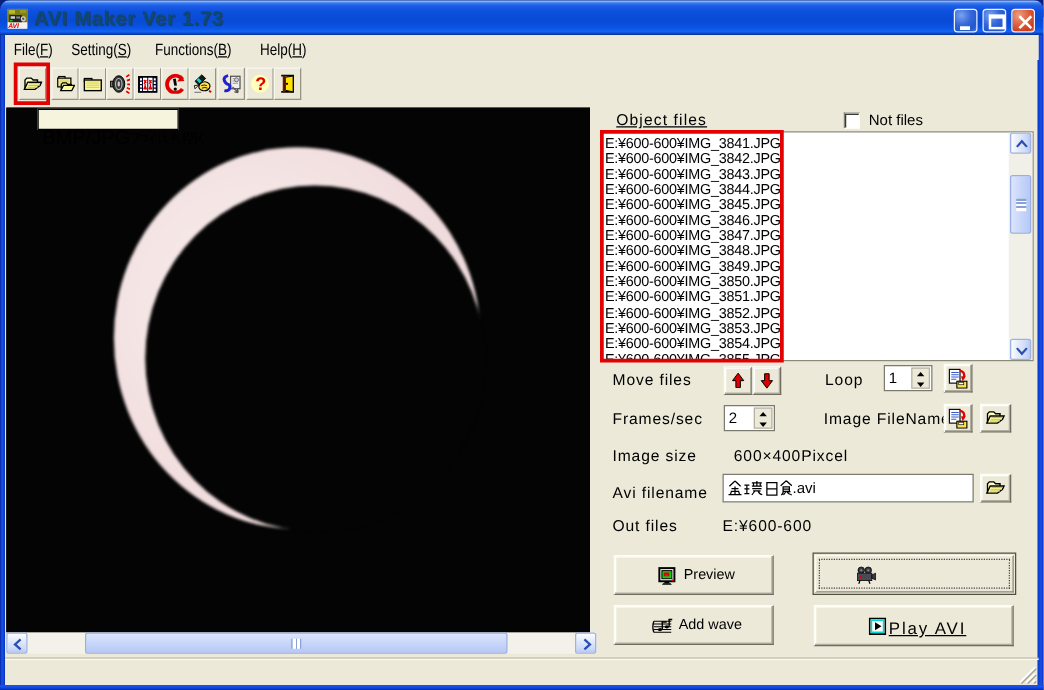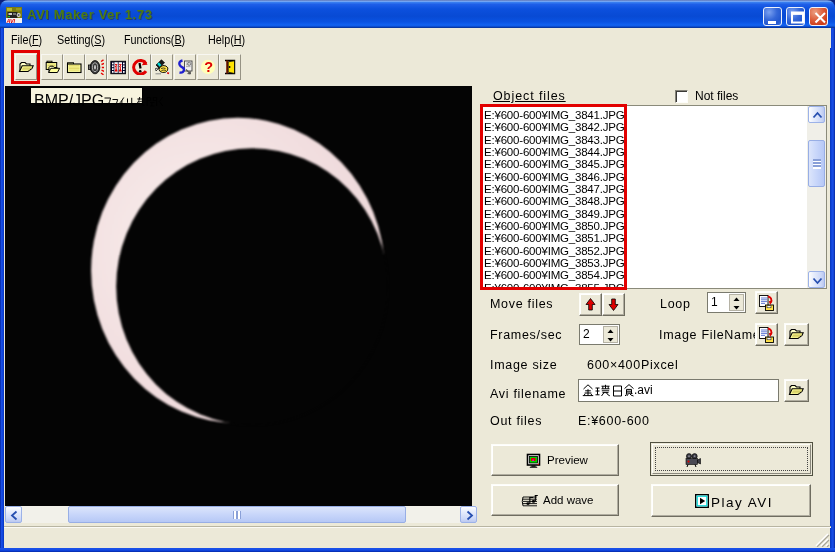--- a/index.html
+++ b/index.html
@@ -1,33 +1,33 @@
 <!DOCTYPE html>
 <html><head><meta charset="utf-8"><style>
 * { margin:0; padding:0; box-sizing:border-box; }
 html,body { width:835px; height:552px; overflow:hidden; font-family:"Liberation Sans",sans-serif; }
 body { position:relative; background:#ece9d8; }
 .abs { position:absolute; }
 #titlebarback { left:0; top:0; width:835px; height:14px; background:#0a2080; }
 #titlebar { left:0; top:0; width:835px; height:28px; border-radius:8px 8px 0 0;
   background:linear-gradient(to bottom,#0d2c8c 0%,#a5c4f5 3%,#3a80f0 8%,#1e5ee8 16%,#0c50dd 32%,#084ad4 58%,#0a52e2 78%,#1263f2 90%,#0a47c8 96%,#062c86 100%);}
-#titletext { left:27px; top:7px; color:#4d7c0f; font-weight:bold; font-size:13px; letter-spacing:0.6px; text-shadow:1px 1px 0 #1c3a80;text-align:right; }
+#titletext { left:27px; top:7px; color:#0c4a6e; font-weight:bold; font-size:16px; letter-spacing:0.6px; text-shadow:1px 1px 0 #1c3a80;text-align:right; }
 .borderL { left:0; top:28px; width:4px; height:524px; background:linear-gradient(to right,#0527a0 0%,#1a50e8 40%,#0b3fd8 80%,#0533b0 100%); }
 .borderR { left:830px; top:28px; width:5px; height:524px; background:linear-gradient(to left,#0527a0 0%,#1a50e8 40%,#0b3fd8 80%,#0533b0 100%); }
 .borderB { left:0px; top:548px; width:835px; height:4px; background:linear-gradient(to bottom,#1a50e8 30%,#0b3fd8 70%,#0527a0 100%); }
 .cbtn { top:7px; width:19px; height:19px; border-radius:3px; border:1px solid #eef2fb;
   background:radial-gradient(circle at 30% 25%,#7ba1f0 0%,#3467d8 45%,#2257cf 75%,#3e74e4 100%); }
 #btn-close { background:radial-gradient(circle at 30% 25%,#eb9f83 0%,#dd5f3d 45%,#cc3a17 80%,#e06b45 100%); }
 #menubar { left:4px; top:28px; width:827px; height:20px; background:#ece9d8; font-size:13px; color:#000; }
 #menubar span { position:absolute; top:4px; transform:scaleX(0.83); transform-origin:0 0; letter-spacing:0px; }
 .tbtn { top:54px; width:22px; height:26px; background:#ece9d8; position:absolute;
   border-top:1px solid #f8f7f2; border-left:1px solid #f8f7f2; border-right:1px solid #969384; border-bottom:1px solid #969384; }
 .tbtn svg { position:absolute; left:2px; top:4px; }
 .redbox { border:3px solid #e20000; background:transparent; z-index:30; }
-#tooltip { left:30px; top:87px; width:113px; height:17px; background:#f7f4de; border:1px solid #000; z-index:40; font-size:16px; color:#000; padding-left:3px; padding-top:4px; white-space:nowrap; }
+#tooltip { left:30px; top:87px; width:113px; height:17px; background:#f7f4de; border:1px solid #000; z-index:40; font-size:16px; color:#000; padding-left:3px; padding-top:14px; white-space:nowrap; }
 #imgpanel { left:5px; top:86px; width:467px; height:420px; background:#040404; }
 #hscroll { left:5px; top:506px; width:472px; height:17px; background:#f2f1ea; }
 .sbtn { width:17px; height:17px; border-radius:2px; border:1px solid #9cb2e8; background:linear-gradient(to bottom,#fdfdfe 0%,#e8eefc 30%,#ccd8f8 80%,#bbc8ef 100%); }
 #hthumb { left:63px; top:0px; width:338px; height:17px; border-radius:2px; border:1px solid #98aee5; background:linear-gradient(to bottom,#dce5fb 0%,#c8d6fa 50%,#b6c8f6 100%); }
 .lbl { font-size:12.5px; color:#000; letter-spacing:0.7px; white-space:nowrap; }
 #listbox { left:481px; top:105px; width:346px; height:184px; background:#fff; border:1px solid #8a8a7a; overflow:hidden; }
 #listtext { position:absolute; left:2px; top:3px; font-size:11.5px; line-height:12.35px; color:#000; letter-spacing:-0.2px; }
 #vscroll { position:absolute; right:0; top:0; width:19px; height:182px; background:#f0efe8; }
 .vsbtn { left:1px; width:17px; height:17px; border-radius:2px; border:1px solid #9cb2e8; background:linear-gradient(to right,#fdfdfe 0%,#e8eefc 30%,#ccd8f8 80%,#bbc8ef 100%); }
 .checkbox { left:675px; top:90px; width:13px; height:13px; background:#fff; border:1px solid; border-color:#848278 #fdfdf8 #fdfdf8 #848278; box-shadow:inset 1px 1px 0 #3a3a36; }
@@ -345,19 +345,19 @@
 <path d="M8.3,4.5 h4 M13.8,2.5 h3" stroke="#000" stroke-width="1.2"></path>
       </svg></span>
   <span style="position:absolute;left:51px;top:9px;">Add wave</span>
   </div>
 <div class="bigbtn" style="left:651px;top:484px;width:160px;height:33px;font-size:13.5px;">
   <span style="position:absolute;left:43px;top:9px;"><svg width="14" height="14" viewBox="0 0 14 14" style="">
         <rect x="0.7" y="0.7" width="12.6" height="12.6" fill="#fff" stroke="#000" stroke-width="1.4"></rect>
 <rect x="2.2" y="2.2" width="9.6" height="9.6" fill="none" stroke="#00d8d8" stroke-width="1.2"></rect>
 <path d="M5,3.8 L10.2,7 L5,10.2 Z" fill="#000"></path>
       </svg></span>
-  <span style="position:absolute;left:59px;top:10px;letter-spacing:1.5px;">Play AVI</span>
+  <span style="position:absolute;left:59px;top:10px;letter-spacing:1.5px;text-decoration:underline;">Play AVI</span>
   </div>
 
 <div class="abs" id="statussep"></div>
 <div class="abs" style="left:814px;top:533px;width:16px;height:14px;"><svg width="16" height="14" viewBox="0 0 16 14" style="">
       <path d="M14,1 L2,13 M14,6 L7,13 M14,11 L12,13" stroke="#fff" stroke-width="1.6"></path>
 <path d="M15,2 L3,14 M15,7 L8,14 M15,12 L13,14" stroke="#a8a598" stroke-width="1.2"></path>
     </svg></div>
 </body></html>

